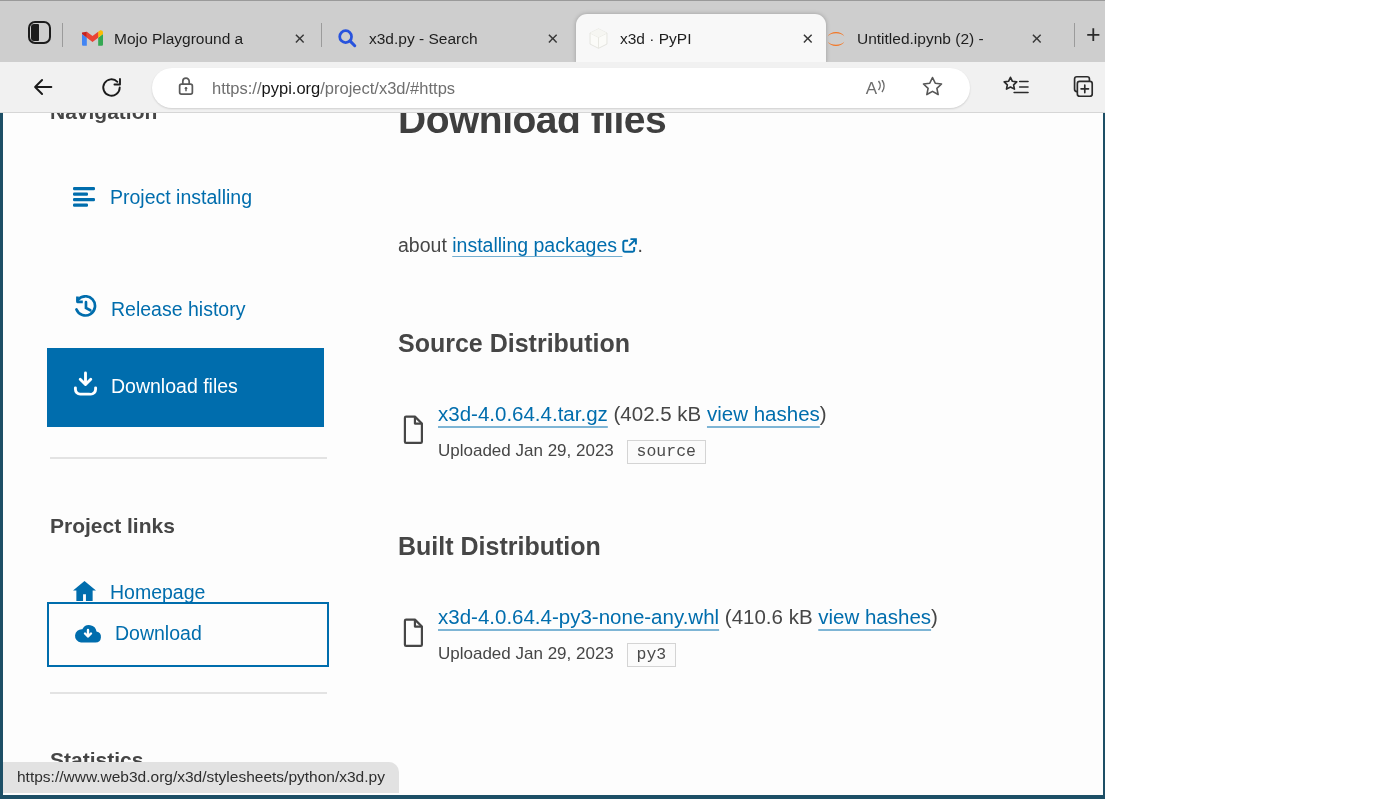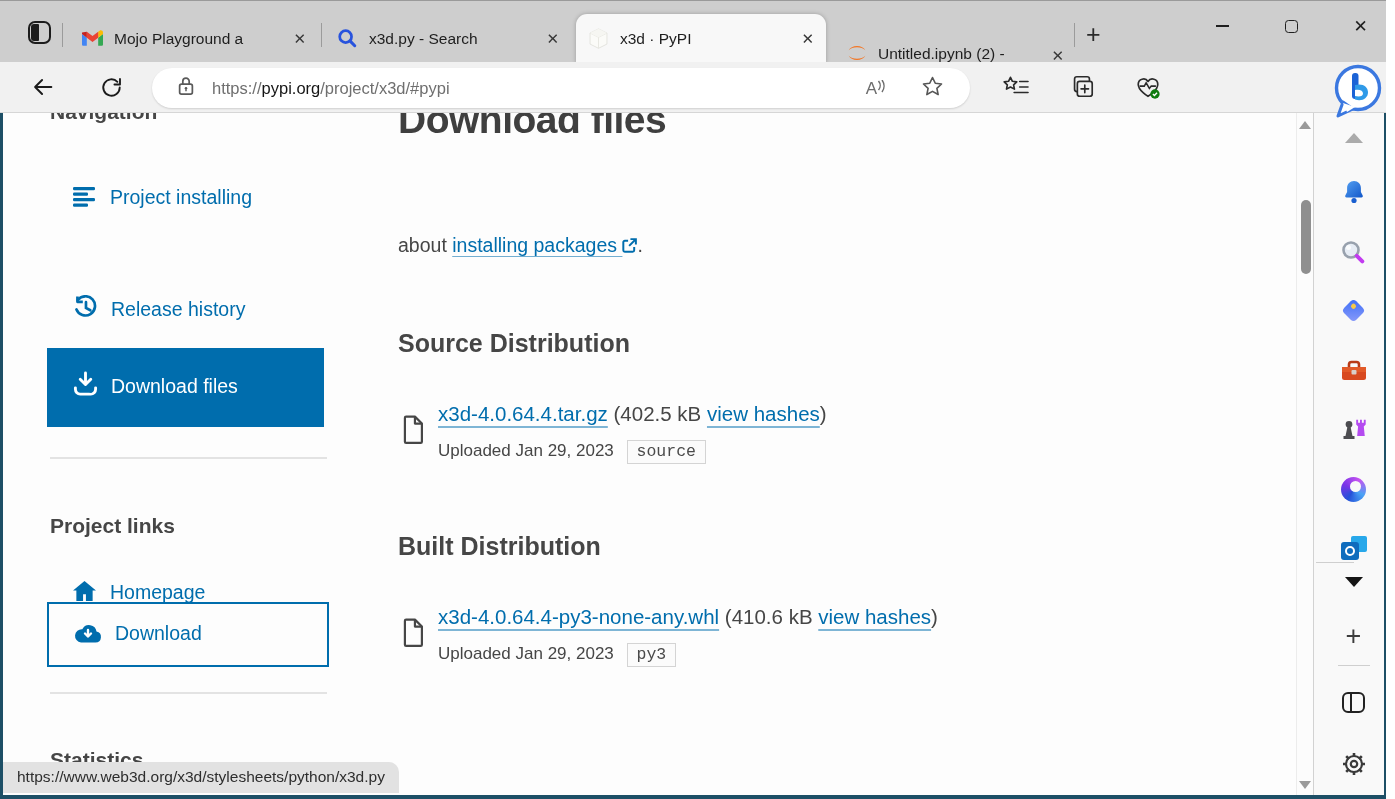--- a/index.html
+++ b/index.html
@@ -1,18 +1,18 @@
 <!DOCTYPE html>
 <html><head>
 <meta charset="utf-8">
 <style>
   * { margin:0; padding:0; box-sizing:border-box; }
   html,body { width:1395px; height:799px; overflow:hidden; }
   body { font-family:"Liberation Sans", sans-serif; }
-  .window { position:relative; width:1386px; height:799px; background:#cecece; overflow:hidden; }
+  .window { position:relative; width:1105px; height:799px; background:#cecece; overflow:hidden; }
 
   
   .tabstrip { position:absolute; left:0; top:0; width:1395px; height:62px; background:#cecece; border-top:1px solid #9a9a9a; }
   .workspaces-btn { position:absolute; left:28px; top:20px; width:23px; height:23px; border:2.6px solid #1c1c1c; border-radius:7px; }
   .workspaces-btn::after { content:""; position:absolute; left:1px; top:1px; bottom:1px; width:8px; background:#1c1c1c; border-radius:3px 1px 1px 3px; }
   .tab-sep { position:absolute; top:22px; width:1px; height:24px; background:#9b9b9b; }
   .tab { position:absolute; top:13px; height:49px; display:flex; align-items:center; padding:0 12px; }
   .tab.active { background:#f8f8f8; border-radius:11px 11px 0 0; box-shadow:0 0 4px rgba(0,0,0,.25); }
   .tab .favicon { width:21px; height:21px; flex:0 0 auto; margin-right:11px; position:relative; }
   .tab .title { font-size:15.5px; color:#1e1e1e; white-space:nowrap; overflow:hidden; flex:1; position:relative; }
@@ -147,21 +147,21 @@
           <path d="M12 1l10 5v13l-10 5L2 19V6z" fill="#fbfbf8" stroke="#e0e0da" stroke-width="1"></path>
           <path d="M2 6l10 5 10-5" fill="none" stroke="#e4e4de" stroke-width="1"></path>
           <path d="M12 11v13" fill="none" stroke="#e4e4de" stroke-width="1"></path>
           <path d="M12 1l10 5-10 5L2 6z" fill="#f6f6f2"></path>
         </svg>
       </span>
       <span class="title">x3d · PyPI</span>
       <span class="closex">✕</span>
     </div>
 
-    <div class="tab" style="left:834px; width:242px;align-items:flex-end;">
+    <div class="tab" style="left:813px; width:242px;">
       <span class="favicon">
         <svg width="22" height="22" viewBox="0 0 24 24">
           <path d="M12 4.4c-4.2 0-7.7 1.9-9 4.6 1.8-2 5.1-3.3 9-3.3s7.2 1.3 9 3.3c-1.3-2.7-4.8-4.6-9-4.6z" fill="#f37726"></path>
           <path d="M12 19.6c4.2 0 7.7-1.9 9-4.6-1.8 2-5.1 3.3-9 3.3s-7.2-1.3-9-3.3c1.3 2.7 4.8 4.6 9 4.6z" fill="#f37726"></path>
         </svg>
       </span>
       <span class="title"><span>Untitled.ipynb (2) -</span><span class="fade" style="background:linear-gradient(to right, rgba(206,206,206,0), #cecece);"></span></span>
       <span class="closex">✕</span>
     </div>
     <div class="tab-sep" style="left:1074px;"></div>
@@ -196,21 +196,21 @@
 
     <div class="addressbar">
       <span class="addr-lock">
         <svg width="20" height="22" viewBox="0 0 22 24">
             <rect x="4" y="10" width="14" height="11" rx="2" fill="none" stroke="#5a5a5a" stroke-width="1.9"></rect>
             <path d="M7.5 10V6.8a3.5 3.5 0 0 1 7 0V10" fill="none" stroke="#5a5a5a" stroke-width="1.9"></path>
             <circle cx="11" cy="14.6" r="1.4" fill="#5a5a5a"></circle>
             <path d="M11 15.5v2.2" stroke="#5a5a5a" stroke-width="1.6"></path>
           </svg>
       </span>
-      <span class="addr-url"><span class="dim">https://</span><span class="host">pypi.org</span><span class="dim">/project/x3d/#pypi</span></span>
+      <span class="addr-url"><span class="dim">https://</span><span class="host">pypi.org</span><span class="dim">/project/x3d/#https</span></span>
       <div class="addr-right">
         <span class="read-aloud">
             <span class="a">A</span>
             <svg width="10" height="14" viewBox="0 0 10 14">
               <path d="M1.5 1a7 7 0 0 1 0 9" fill="none" stroke="#6d6d6d" stroke-width="1.5"></path>
               <path d="M5 0a10 10 0 0 1 0 12" fill="none" stroke="#6d6d6d" stroke-width="1.5"></path>
             </svg>
           </span>
         <span>
           <svg width="23" height="23" viewBox="0 0 24 24">

